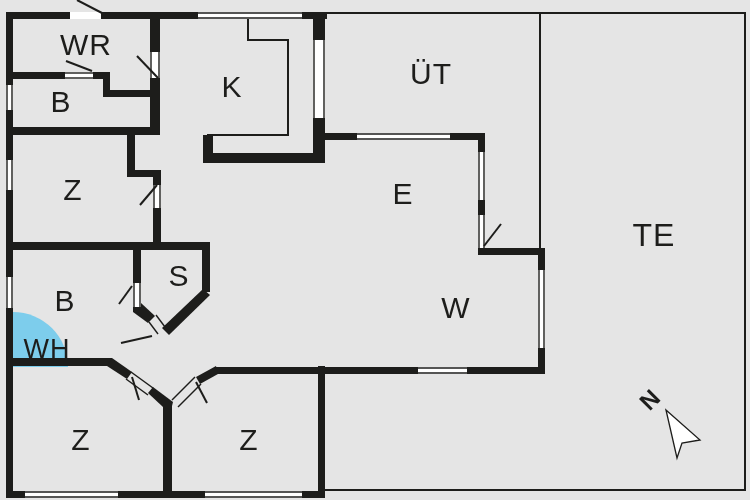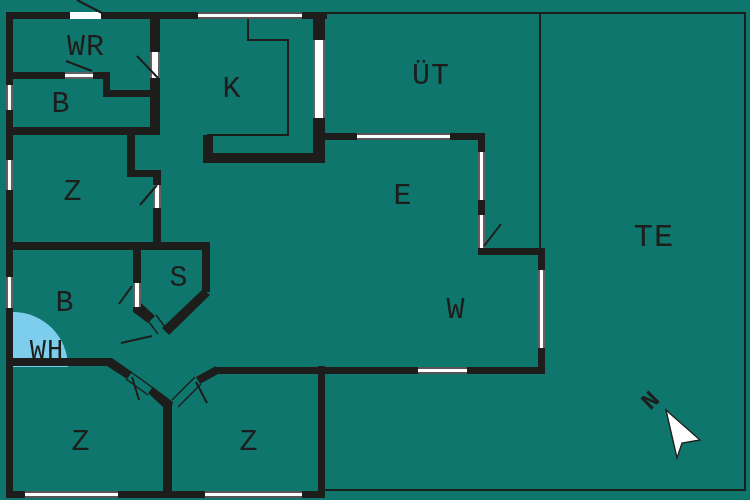--- a/index.html
+++ b/index.html
@@ -1,17 +1,17 @@
 <!DOCTYPE html>
 <html><head>
 <meta charset="utf-8">
 <style>
   html,body{margin:0;padding:0;background:#ffffff;}
-  #stage{position:relative;width:750px;height:500px;background:#0f766e;overflow:hidden;
-         font-family:Liberation Mono, monospace;}
+  #stage{position:relative;width:750px;height:500px;background:#e5e5e5;overflow:hidden;
+         font-family:Liberation Sans, sans-serif;}
   svg{display:block;}
   .wall{fill:#1d1d1b;stroke:none;}
   .gap{fill:#ffffff;stroke:none;}
   .thin{fill:none;stroke:#1d1d1b;stroke-width:2;}
   .jamb{fill:none;stroke:#1d1d1b;stroke-width:1.4;}
   .leaf{fill:none;stroke:#1d1d1b;stroke-width:2;}
   .room-label{font-size:30px;fill:#1d1d1b;text-anchor:middle;letter-spacing:1px;}
   .room-label.big{font-size:32px;}
   .room-label.small{font-size:27px;}
   .compass-n{font-size:24px;font-weight:bold;fill:#1d1d1b;text-anchor:middle;}

